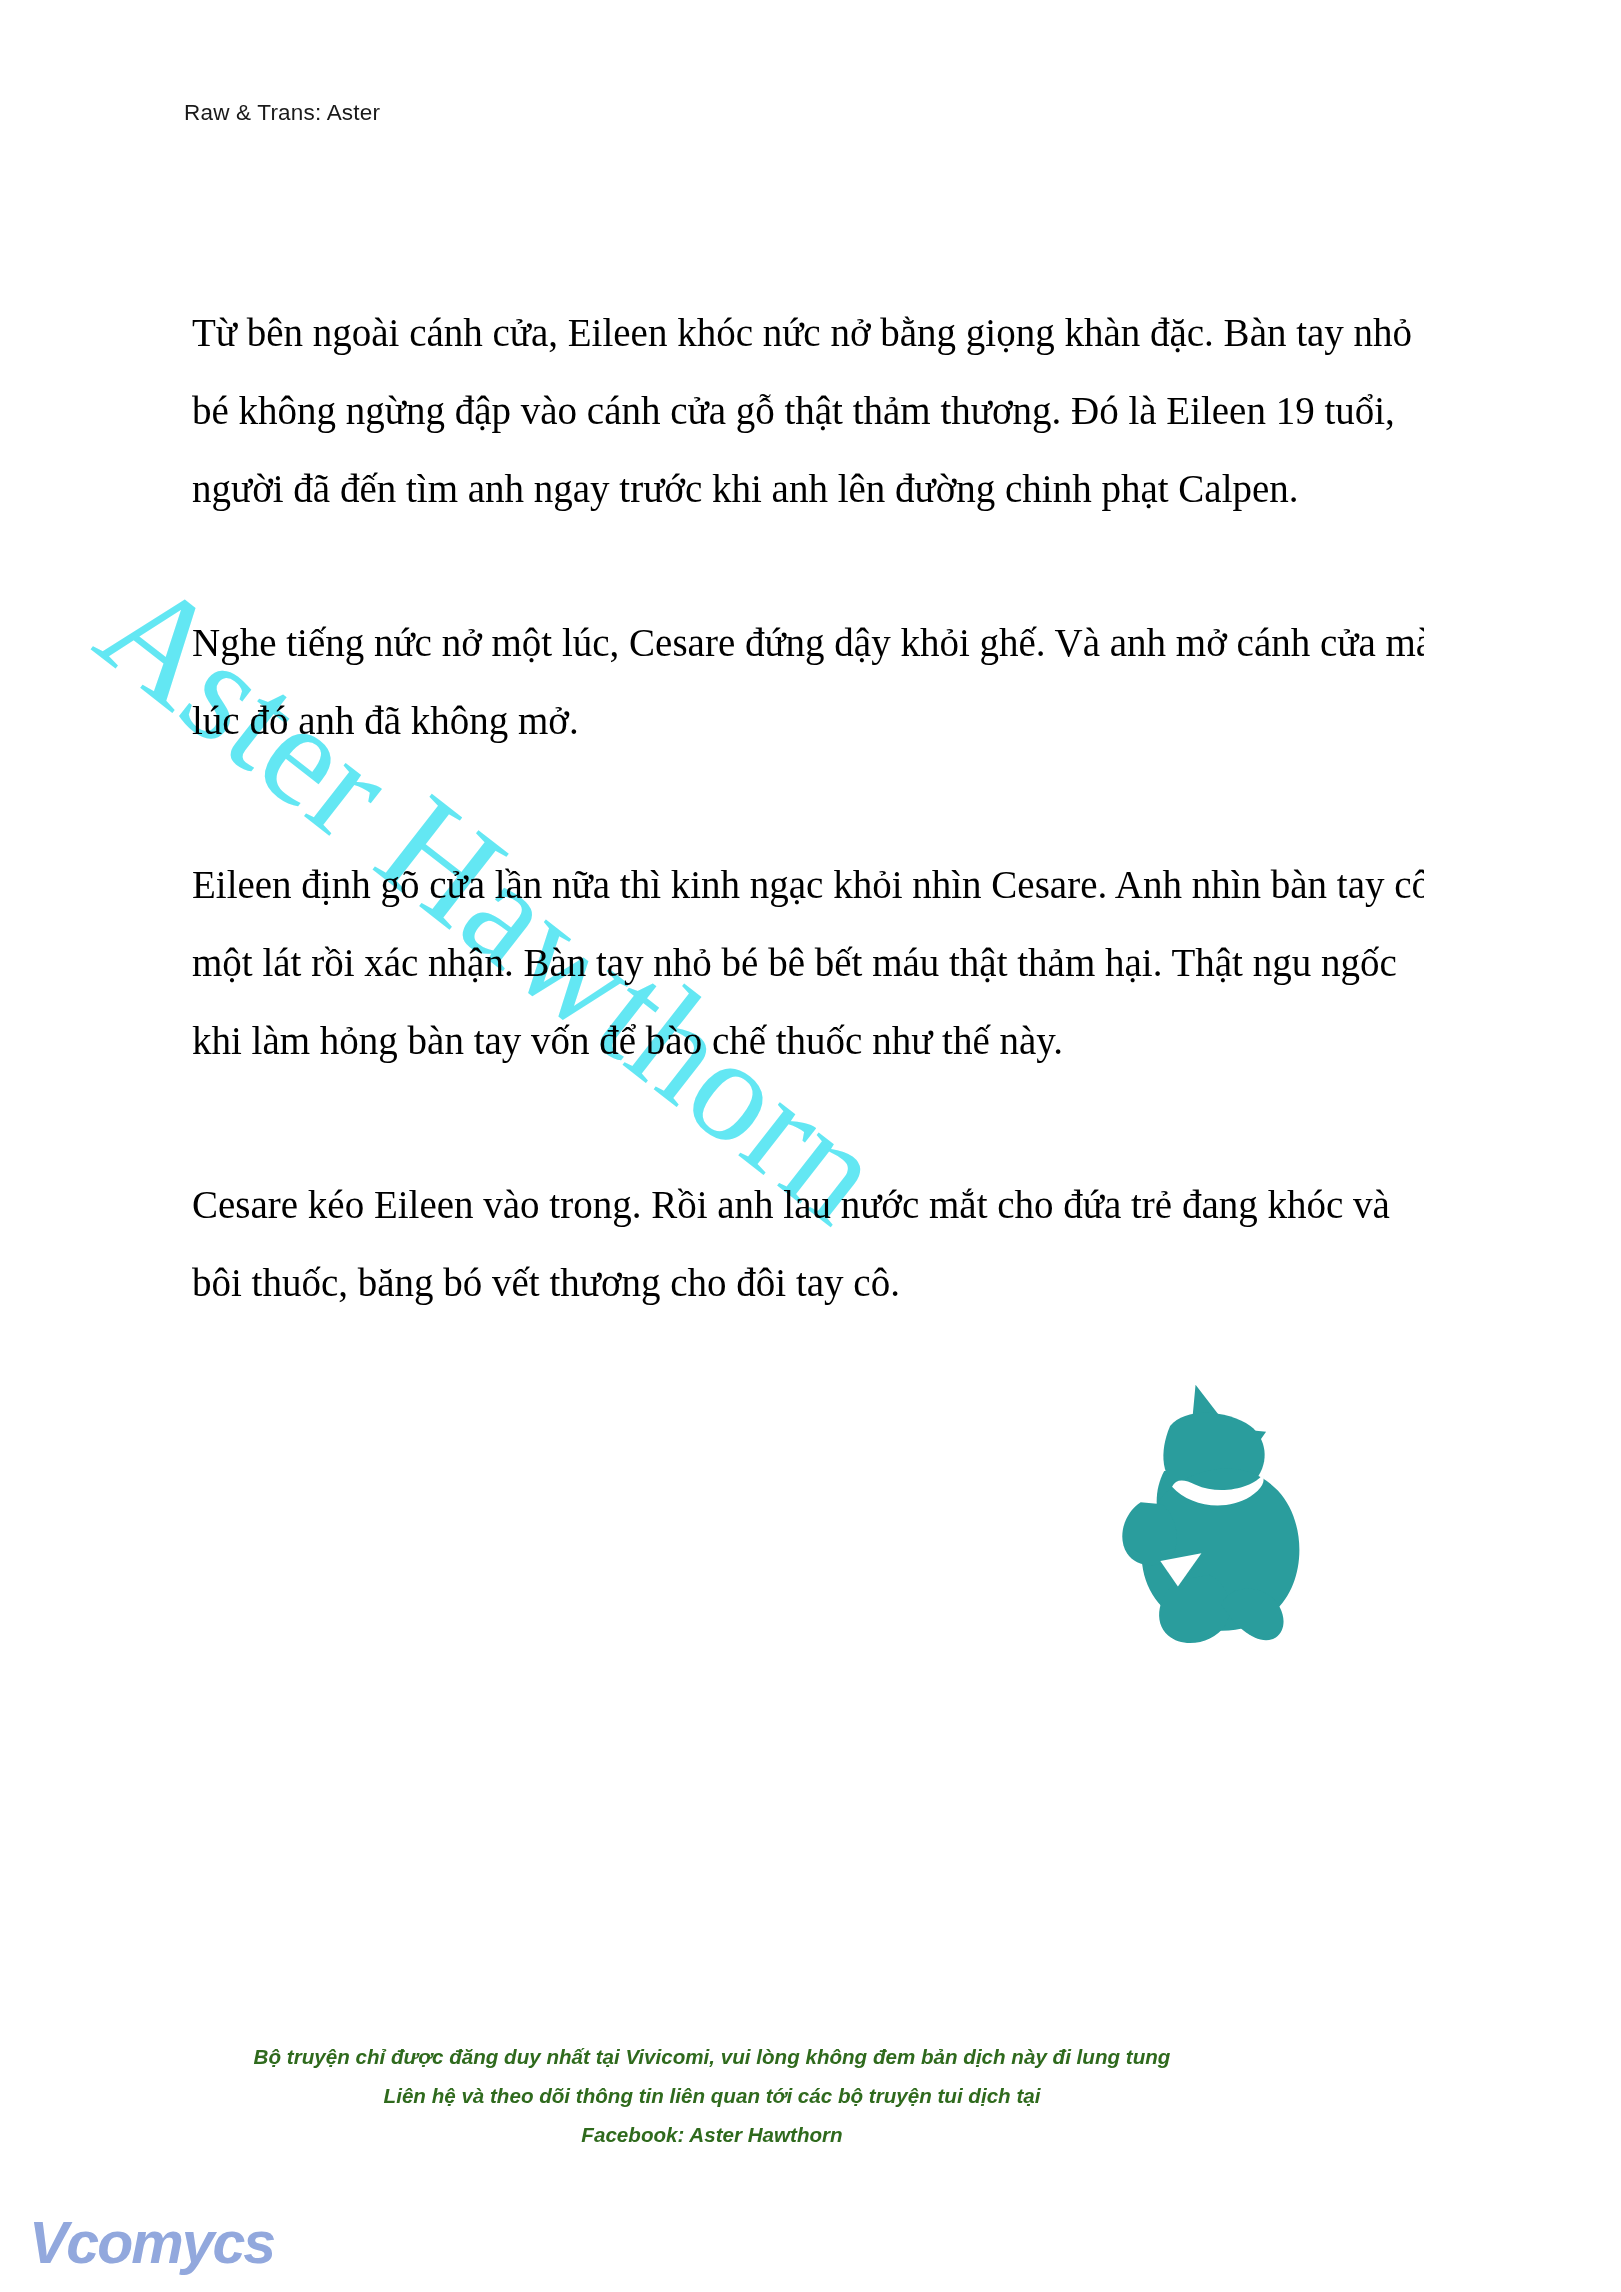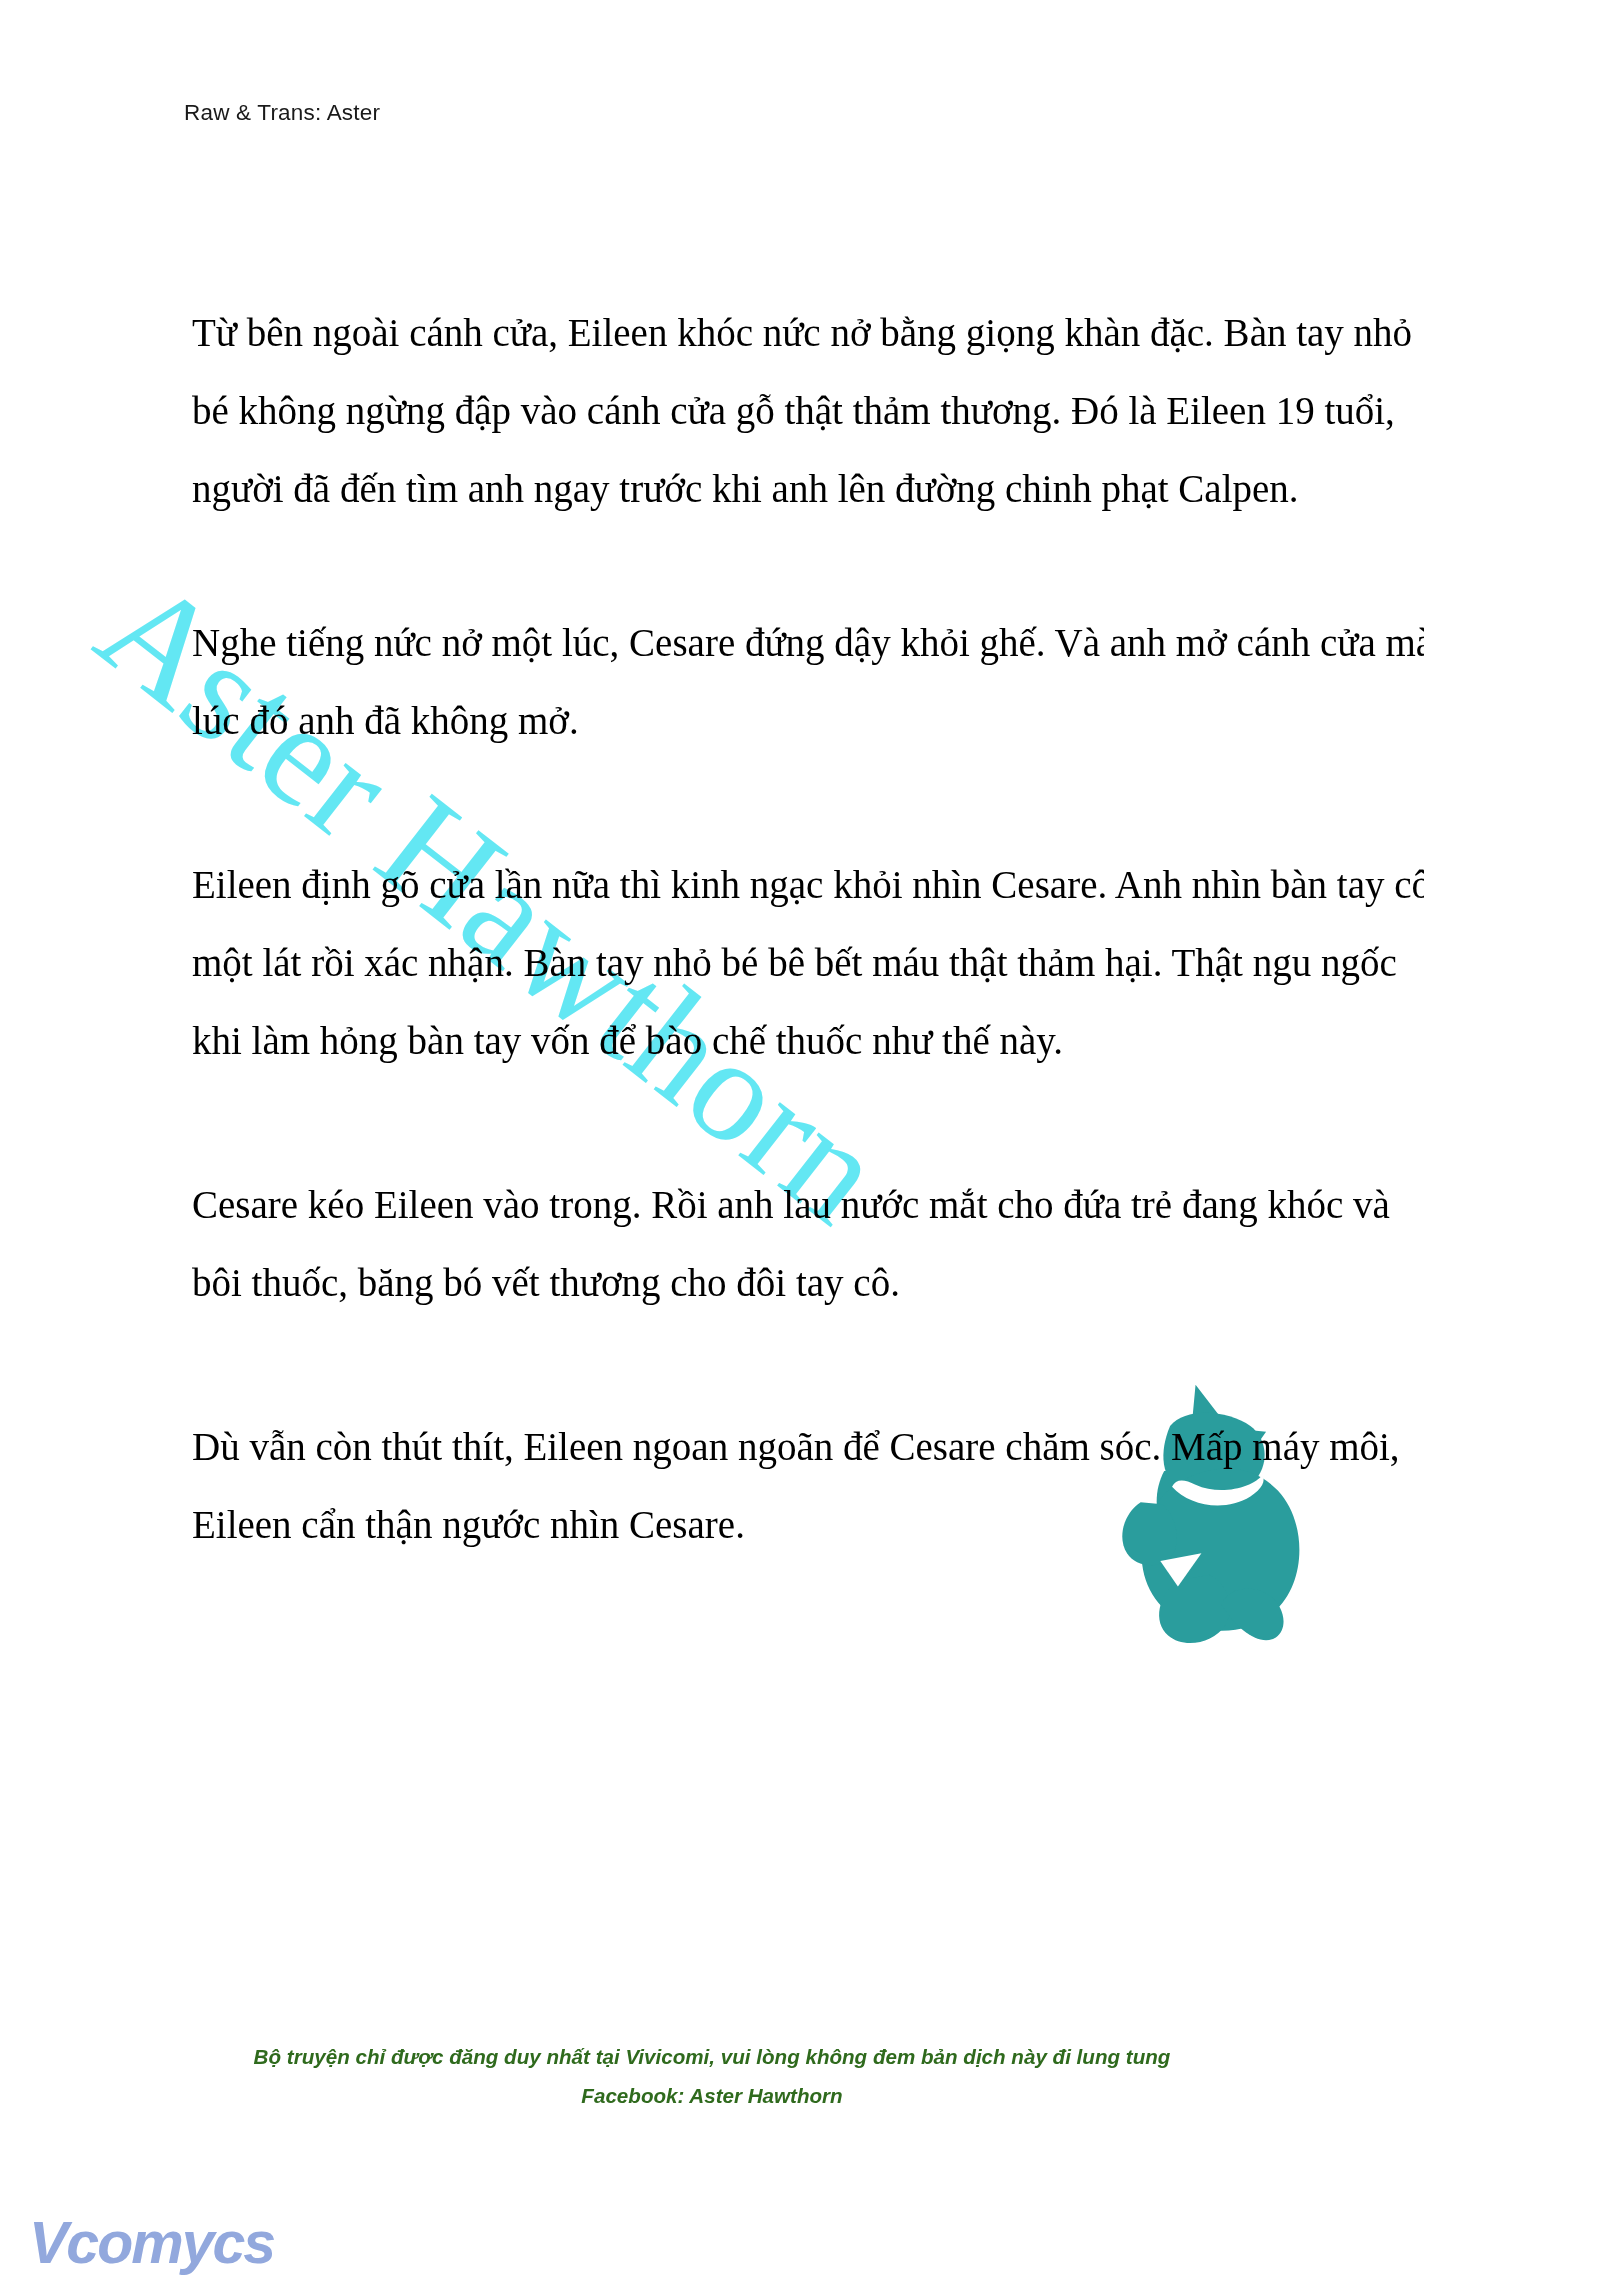--- a/index.html
+++ b/index.html
@@ -155,25 +155,25 @@
 
       <path d="M42 188 L84 180 L60 214 Z" fill="#ffffff"></path>
     </svg>
   </div>
 
   <div class="body-col">
     <p class="para">Từ bên ngoài cánh cửa, Eileen khóc nức nở bằng giọng khàn đặc. Bàn tay nhỏ bé không ngừng đập vào cánh cửa gỗ thật thảm thương. Đó là Eileen 19 tuổi, người đã đến tìm anh ngay trước khi anh lên đường chinh phạt Calpen.</p>
     <p class="para">Nghe tiếng nức nở một lúc, Cesare đứng dậy khỏi ghế. Và anh mở cánh cửa mà lúc đó anh đã không mở.</p>
     <p class="para gap-lg">Eileen định gõ cửa lần nữa thì kinh ngạc khỏi nhìn Cesare. Anh nhìn bàn tay cô một lát rồi xác nhận. Bàn tay nhỏ bé bê bết máu thật thảm hại. Thật ngu ngốc khi làm hỏng bàn tay vốn để bào chế thuốc như thế này.</p>
     <p class="para gap-lg">Cesare kéo Eileen vào trong. Rồi anh lau nước mắt cho đứa trẻ đang khóc và bôi thuốc, băng bó vết thương cho đôi tay cô.</p>
-    <p class="para gap-lg">Dù vẫn còn thút thít, Eileen ngoan ngoãn để Cesare chăm sóc. Mấp máy môi, Eileen cẩn thận ngước nhìn Cesare.</p>
   </div>
 
   <div class="footer-note">
     <div>Bộ truyện chỉ được đăng duy nhất tại Vivicomi, vui lòng không đem bản dịch này đi lung tung</div>
+    <div>Liên hệ và theo dõi thông tin liên quan tới các bộ truyện tui dịch tại</div>
     <div>Facebook: Aster Hawthorn</div>
   </div>
 
   <div class="logo">
     <div class="logo-text">Vcomycs</div>
   </div>
 
 </div>
 
 

